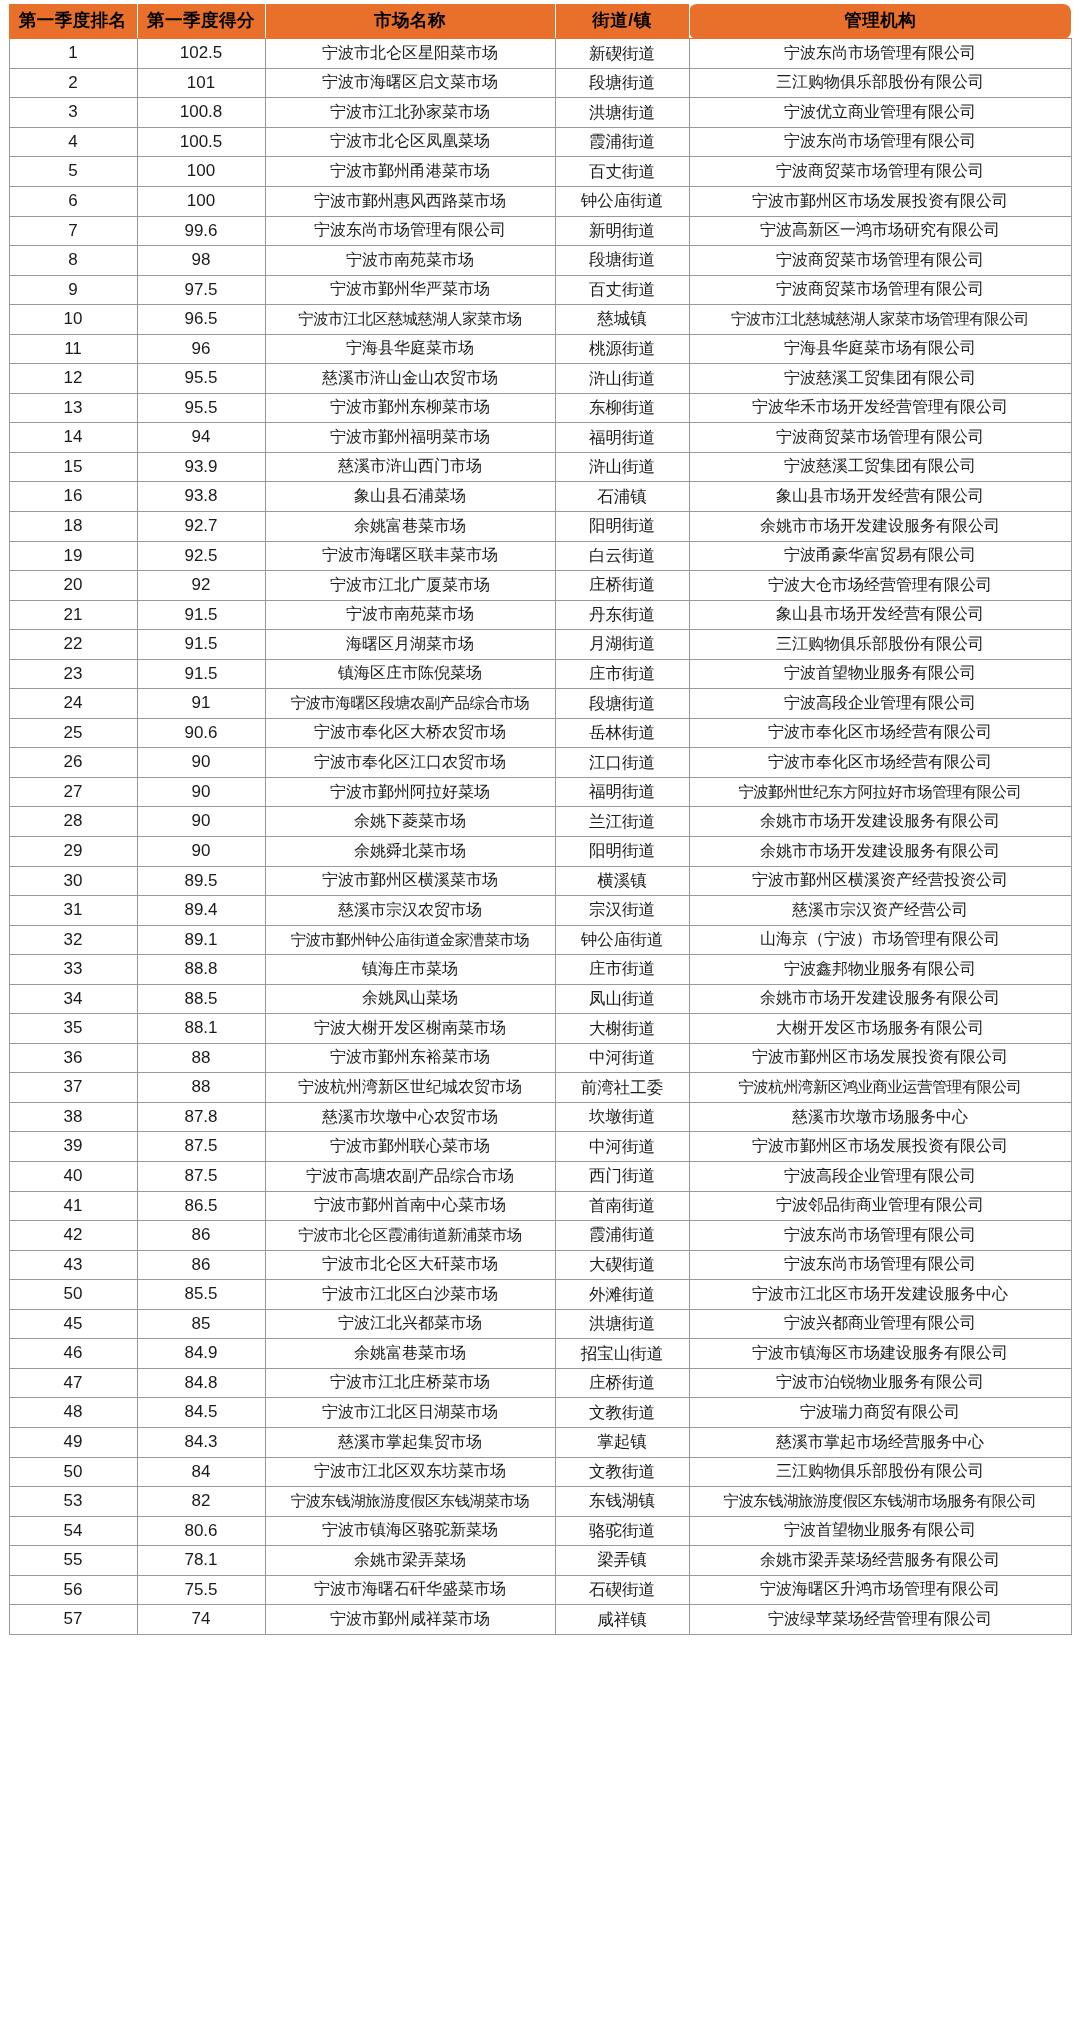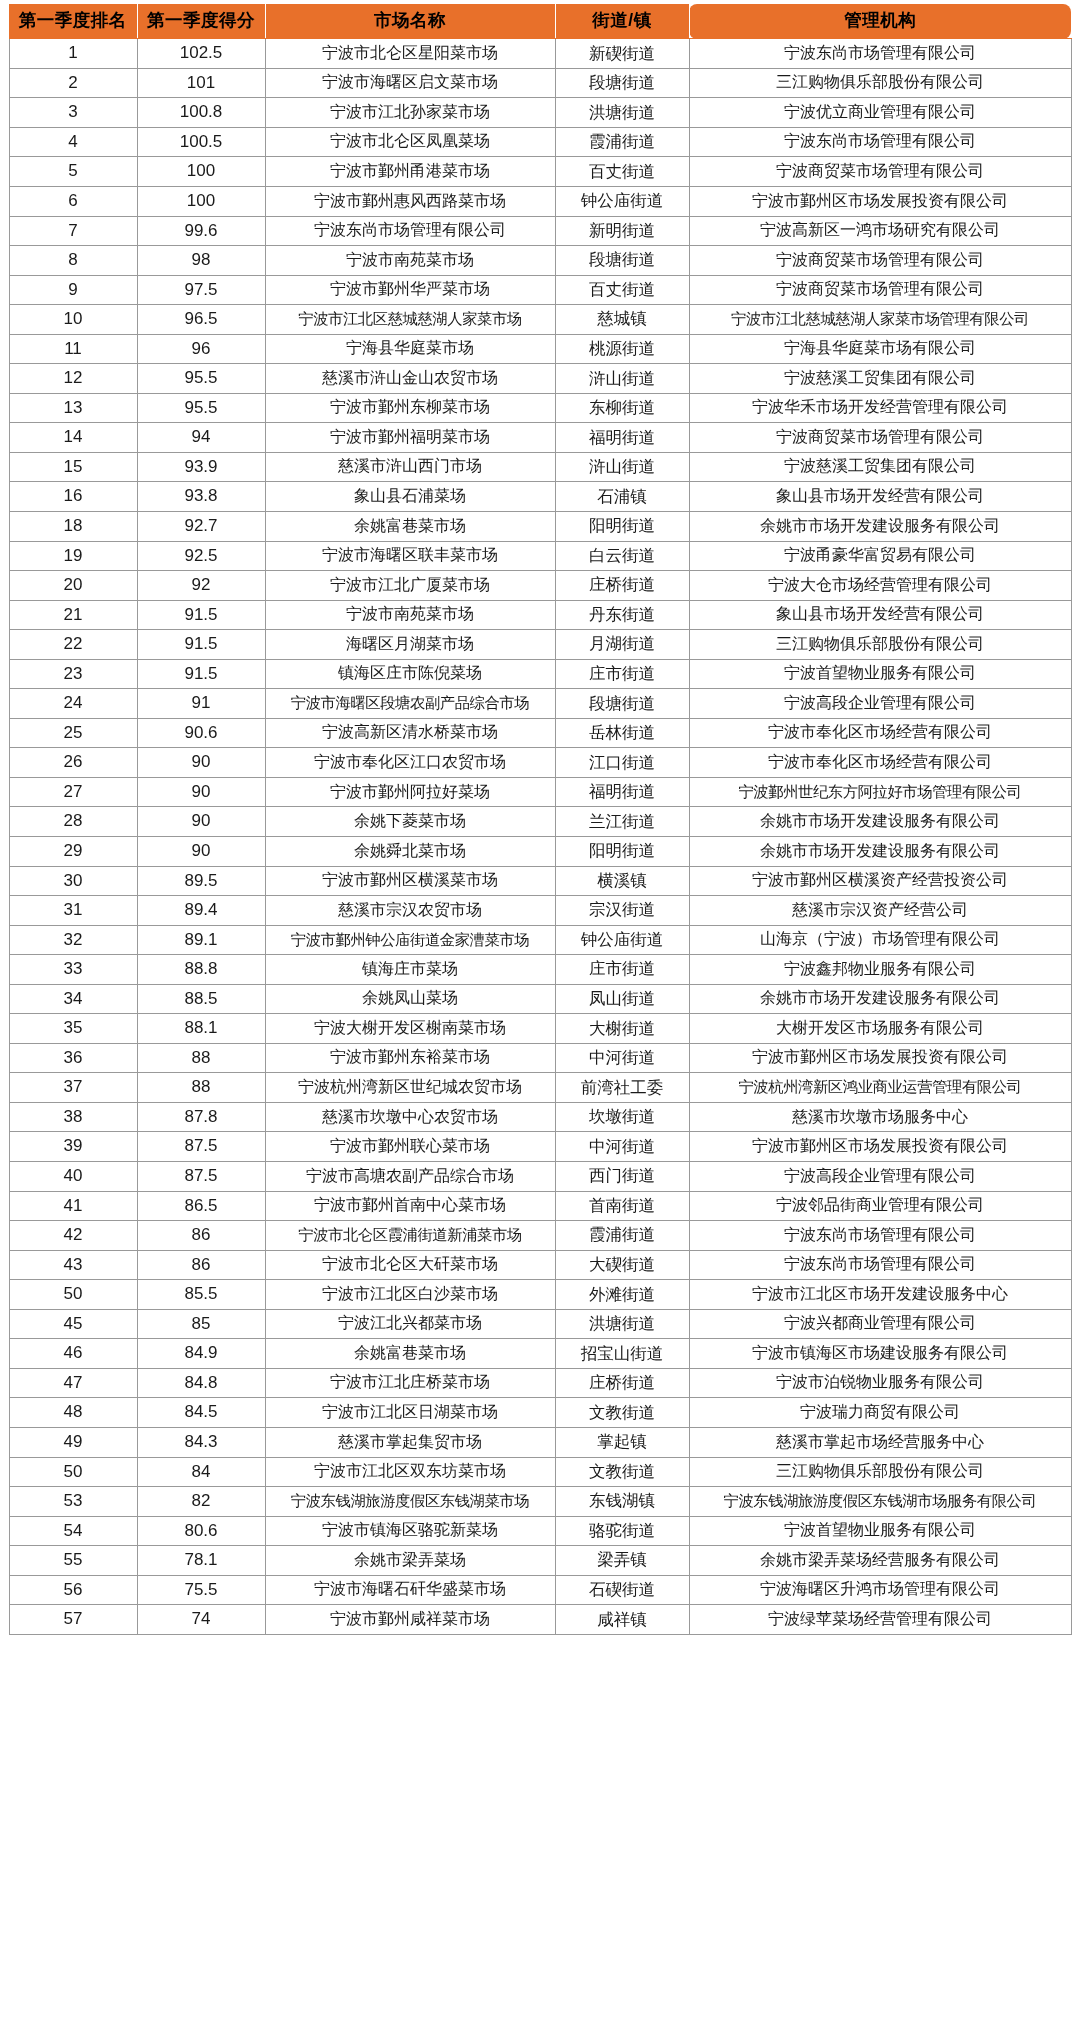--- a/index.html
+++ b/index.html
@@ -245,21 +245,21 @@
         <tr>
           <td class="num">24</td>
           <td class="num">91</td>
           <td class="market tight">宁波市海曙区段塘农副产品综合市场</td>
           <td class="street">段塘街道</td>
           <td class="org">宁波高段企业管理有限公司</td>
         </tr>
         <tr>
           <td class="num">25</td>
           <td class="num">90.6</td>
-          <td class="market">宁波高新区清水桥菜市场</td>
+          <td class="market">宁波市奉化区大桥农贸市场</td>
           <td class="street">岳林街道</td>
           <td class="org">宁波市奉化区市场经营有限公司</td>
         </tr>
         <tr>
           <td class="num">26</td>
           <td class="num">90</td>
           <td class="market">宁波市奉化区江口农贸市场</td>
           <td class="street">江口街道</td>
           <td class="org">宁波市奉化区市场经营有限公司</td>
         </tr>

